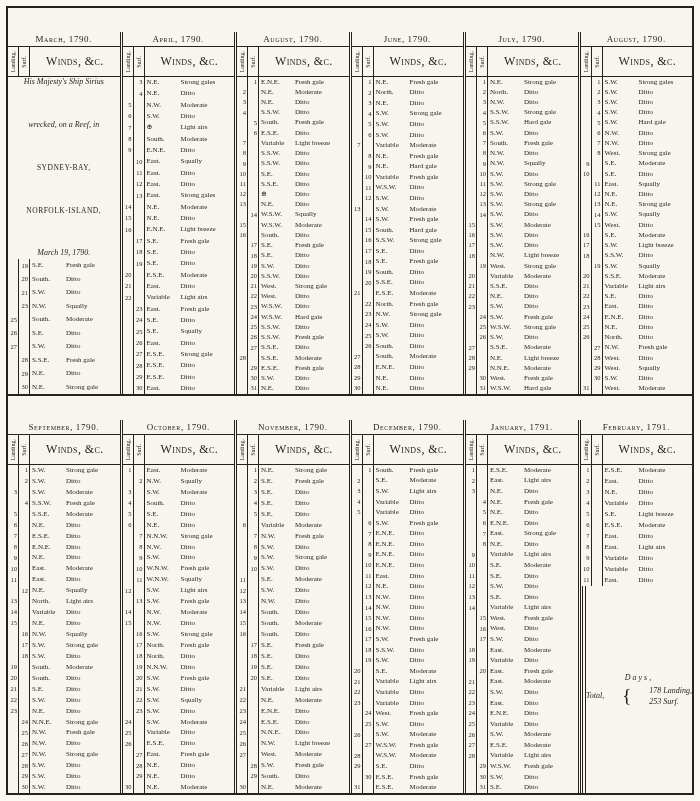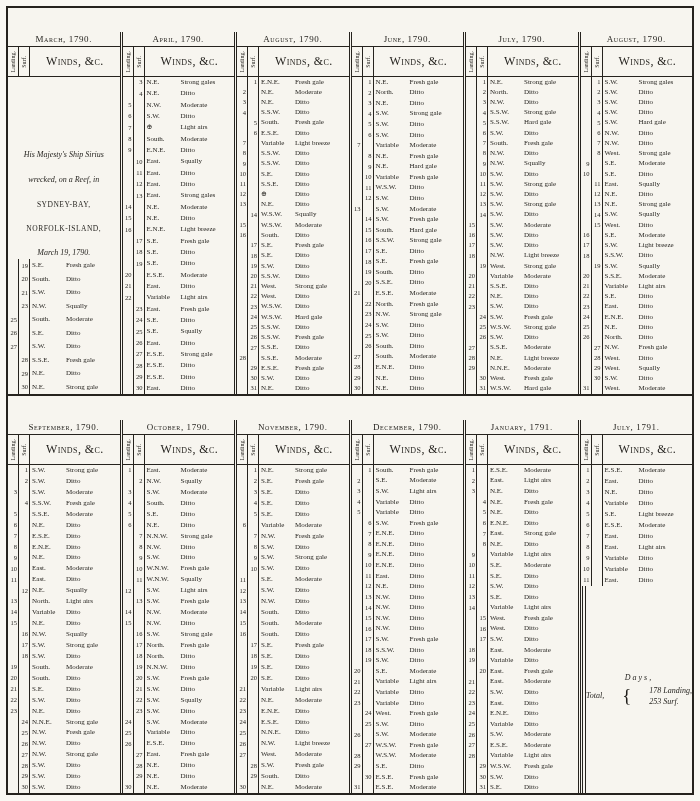--- a/index.html
+++ b/index.html
@@ -56,21 +56,21 @@
   .c-l,.c-s {
     width:11px; align-self:stretch; border-right:1px solid #26231e;
     display:flex; align-items:center; justify-content:flex-end;
     padding-right:1px; font-size:6.5px;
   }
   .c-w { width:34px; padding-left:2px; overflow:hidden; }
   .c-d { flex:1; padding-left:2px; overflow:hidden; }
   .has-note .row { flex:0 0 13.5px; }
   .note {
     flex:1 1 auto; display:flex; flex-direction:column;
-    align-items:center; justify-content:flex-end;
+    align-items:center; justify-content:space-between;
     font-style:italic; font-size:8px; text-align:center;
     padding:0 4px;
     gap:14px;
   }
   .note-line { line-height:1.35; }
   .note-line:nth-child(3), .note-line:nth-child(4) {
     font-style:normal; font-variant:small-caps; letter-spacing:0.5px; font-size:7.5px;
   }
   .has-totals .row { flex:0 0 11px; }
   .filler { flex:1 1 auto; display:flex; align-self:stretch; overflow:hidden; }
@@ -2433,21 +2433,21 @@
   <div class="row">
     <span class="c-l"></span>
     <span class="c-s">31</span>
     <span class="c-w">S.E.</span>
     <span class="c-d">Ditto</span>
   </div>
 </div>
   </div>
 
   <div class="month">
-    <div class="month-title">July, 1791.</div>
+    <div class="month-title">February, 1791.</div>
     <div class="subhead">
       <span class="vcol">
         <span class="vlabel">Landing.</span>
       </span>
       <span class="vcol">
         <span class="vlabel">Surf.</span>
       </span>
       <span class="winds-head">Winds, &amp;c.</span>
     </div>
     <div class="month-body has-totals">

